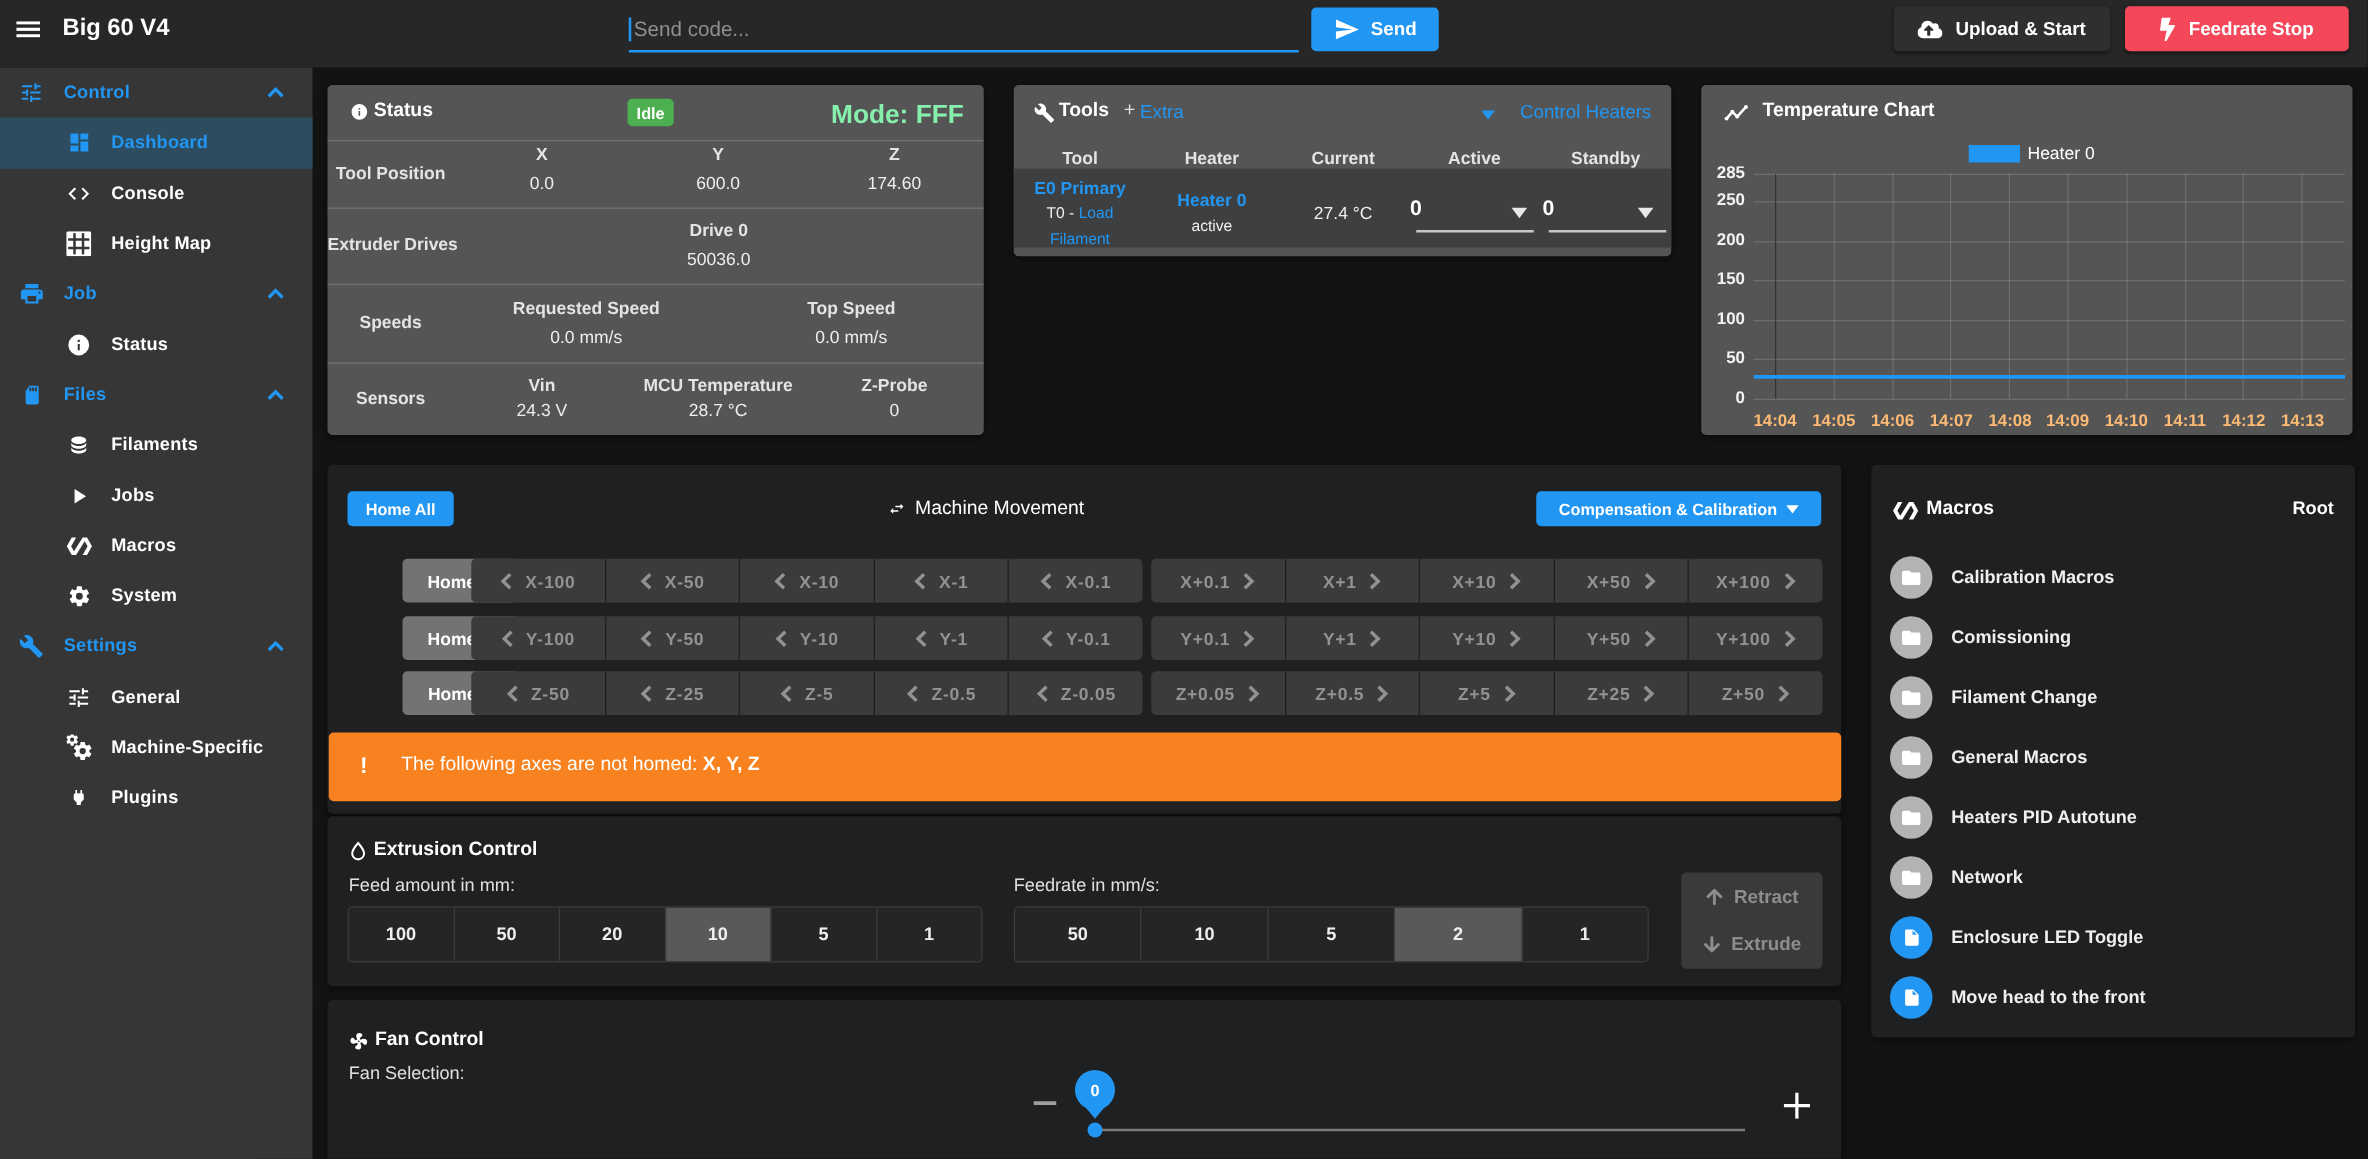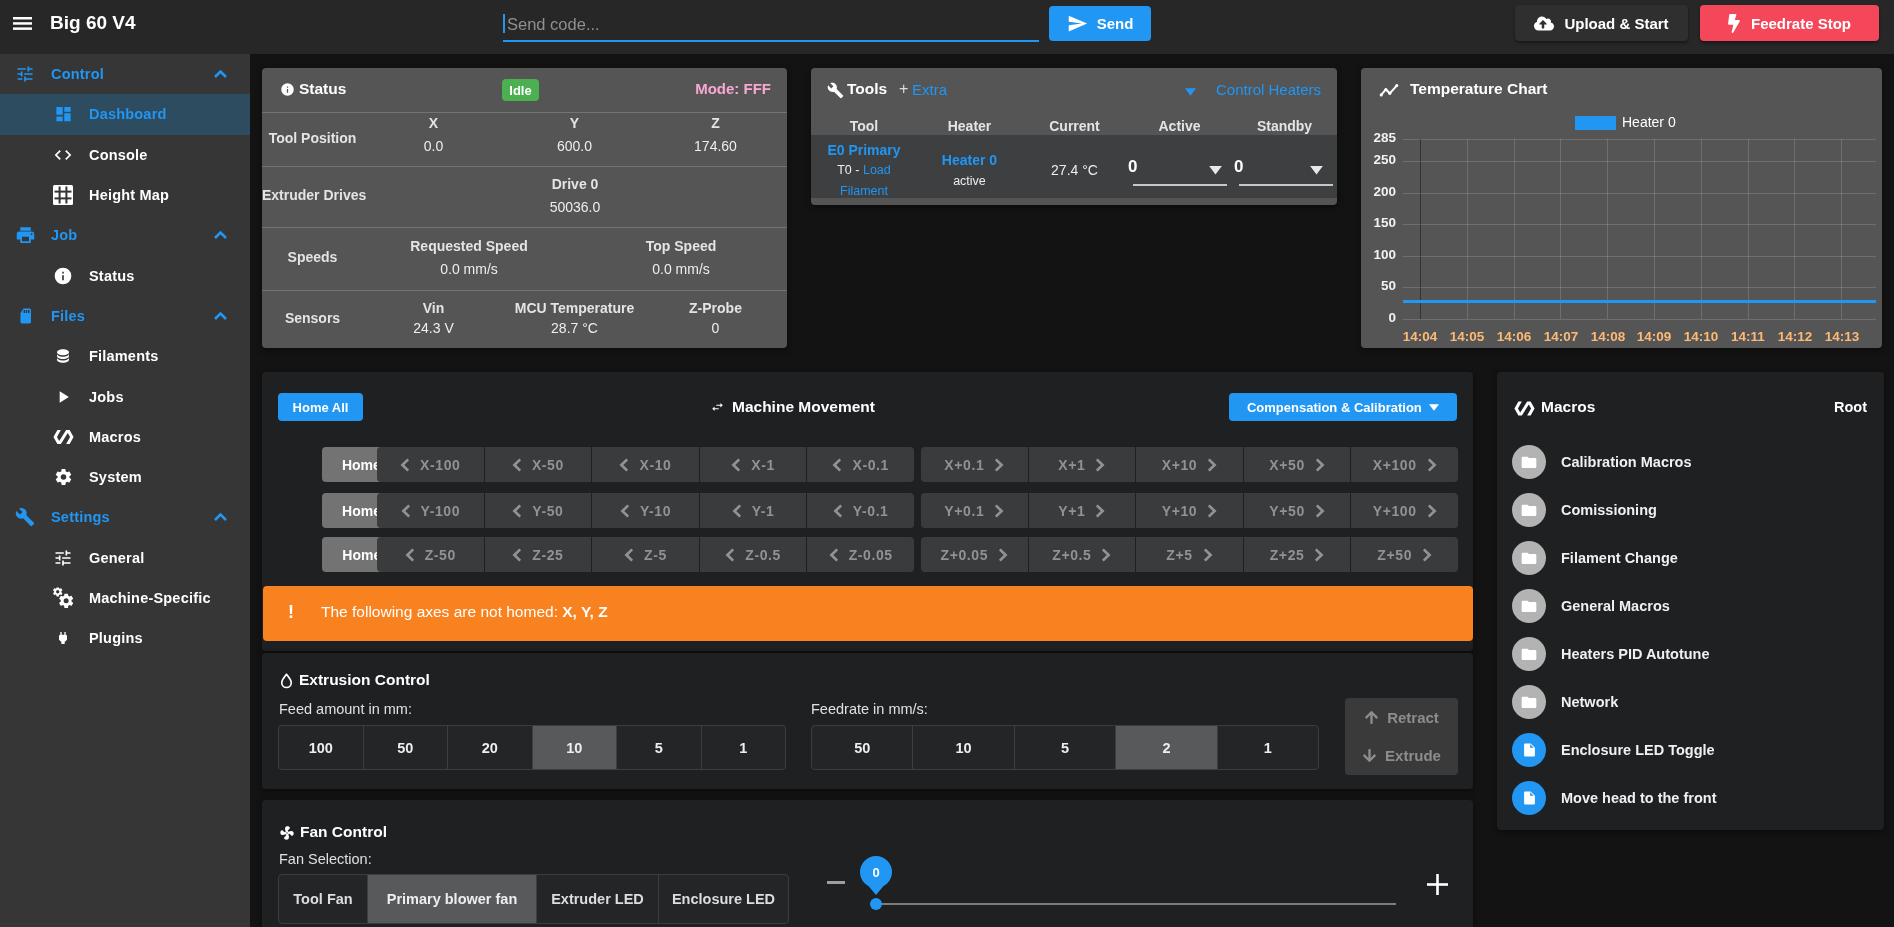--- a/index.html
+++ b/index.html
@@ -246,21 +246,21 @@
 <div id="main"></div>
 
 <div class="card-light" style="left:262px;top:68px;width:525px;height:280px;">
   <div class="abs" style="left:18px;top:14px;">
       <svg width="15" height="15" viewBox="0 0 24 24">
         <path fill="#fff" d="M13 9h-2V7h2m0 10h-2v-6h2m-1-9A10 10 0 0 0 2 12a10 10 0 0 0 10 10 10 10 0 0 0 10-10A10 10 0 0 0 12 2z"></path>
       </svg>
     </div>
   <div class="abs" style="left:37px;top:12px;font-size:15.5px;font-weight:bold;color:#fff;">Status</div>
   <div class="abs" style="left:240px;top:11px;width:37px;height:22px;background:#4caf50;border-radius:4px;color:#fff;font-size:13px;font-weight:bold;display:flex;align-items:center;justify-content:center;">Idle</div>
-  <div class="abs" style="right:16px;top:12px;font-size:15px;font-weight:bold;color:#f9a8d4;">Mode: FFF</div>
+  <div class="abs" style="right:16px;top:12px;font-size:21px;font-weight:bold;color:#86efac;">Mode: FFF</div>
   <div class="abs" style="left:0;top:44px;width:525px;height:1px;background:rgba(255,255,255,0.18);"></div>
 
   <div class="abs" style="left:0;top:62px;width:101px;text-align:center;font-size:14px;font-weight:bold;color:#e4e4e4;white-space:nowrap;">Tool Position</div>
   <div class="abs" style="left:101px;top:47px;width:141px;text-align:center;font-size:14px;font-weight:bold;color:#e4e4e4;">X</div>
   <div class="abs" style="left:242px;top:47px;width:141px;text-align:center;font-size:14px;font-weight:bold;color:#e4e4e4;">Y</div>
   <div class="abs" style="left:383px;top:47px;width:141px;text-align:center;font-size:14px;font-weight:bold;color:#e4e4e4;">Z</div>
   <div class="abs" style="left:101px;top:70px;width:141px;text-align:center;font-size:14px;color:#eee;">0.0</div>
   <div class="abs" style="left:242px;top:70px;width:141px;text-align:center;font-size:14px;color:#eee;">600.0</div>
   <div class="abs" style="left:383px;top:70px;width:141px;text-align:center;font-size:14px;color:#eee;">174.60</div>
   <div class="abs" style="left:0;top:98px;width:525px;height:1px;background:rgba(255,255,255,0.18);"></div>
@@ -390,21 +390,21 @@
   <div class="abs xlab" style="left:460px;">14:13</div>
 </div>
 
 <div class="card-dark" style="left:262px;top:372px;width:1211px;height:279px;">
   <div class="abs btn-blue" style="left:16px;top:21px;width:85px;height:28px;font-size:13px;">Home All</div>
   <div class="abs" style="left:447px;top:28px;">
       <svg width="17" height="14" viewBox="0 0 24 24">
         <path fill="#fff" d="M6.99 11L3 15l3.99 4v-3H14v-2H6.99v-3zM21 9l-3.99-4v3H10v2h7.01v3L21 9z"></path>
       </svg>
     </div>
-  <div class="abs" style="left:470px;top:26px;font-size:15.5px;font-weight:bold;color:#fff;">Machine Movement</div>
+  <div class="abs" style="left:470px;top:26px;font-size:15.5px;font-weight:normal;color:#fff;">Machine Movement</div>
   <div class="abs btn-blue" style="left:967px;top:21px;width:228px;height:28px;font-size:13px;">Compensation &amp; Calibration&nbsp;&nbsp;<svg width="10" height="7" viewBox="0 0 12 8">
         <path fill="#fff" d="M0 0h12L6 8z"></path>
       </svg></div>
 
   <div class="jogrow" style="top:75px;">
       <div class="homebtn">Home X</div>
     <div class="joggrp" style="left:115px;">
         <div class="jcell"><svg class="chv" width="10" height="14" viewBox="0 0 10 14">
             <path d="M8.2 1.4 L2.4 7 L8.2 12.6" stroke="#929292" stroke-width="2.7" fill="none"></path>
           </svg><span style="width:10px"></span>X-100</div>
@@ -555,26 +555,20 @@
 </div>
 
 <div class="card-dark" style="left:262px;top:800px;width:1211px;height:127px;border-bottom-left-radius:0;border-bottom-right-radius:0;">
   <div class="abs" style="left:17px;top:25px;">
       <svg width="16" height="16" viewBox="0 0 24 24">
         <path fill="#fff" d="M12,11A1,1 0 0,0 11,12A1,1 0 0,0 12,13A1,1 0 0,0 13,12A1,1 0 0,0 12,11M12.5,2C17,2 17.11,5.57 14.75,6.75C13.76,7.24 13.32,8.29 13.13,9.22C13.61,9.42 14.03,9.73 14.35,10.13C18.05,8.13 22.03,8.92 22.03,12.5C22.03,17 18.46,17.1 17.28,14.73C16.78,13.74 15.72,13.3 14.79,13.11C14.59,13.59 14.28,14 13.88,14.34C15.87,18.03 15.08,22 11.5,22C7,22 6.91,18.42 9.27,17.24C10.25,16.75 10.69,15.71 10.89,14.79C10.4,14.59 9.97,14.27 9.65,13.87C5.96,15.85 2,15.07 2,11.5C2,7 5.56,6.89 6.74,9.26C7.24,10.25 8.29,10.68 9.22,10.87C9.41,10.39 9.73,9.97 10.14,9.65C8.15,5.96 8.94,2 12.5,2Z"></path>
       </svg>
     </div>
   <div class="abs" style="left:38px;top:23px;font-size:15.5px;font-weight:bold;color:#fff;">Fan Control</div>
   <div class="abs" style="left:17px;top:51px;font-size:14.5px;color:#e0e0e0;">Fan Selection:</div>
-  <div class="abs bgrp" style="left:16px;top:74px;width:511px;height:50px;">
-    <div class="bcell" style="flex:0 0 89px;color:#ddd;">Tool Fan</div>
-      <div class="bcell sel" style="flex:0 0 169px;">Primary blower fan</div>
-      <div class="bcell" style="flex:0 0 122px;color:#ddd;">Extruder LED</div>
-      <div class="bcell" style="flex:1;color:#ddd;">Enclosure LED</div>
-  </div>
 
   <div class="abs" style="left:565px;top:81px;width:18px;height:3px;background:#9e9e9e;"></div>
   <div class="abs" style="left:619px;top:103px;width:515px;height:2px;background:#7b7b7b;"></div>
   <div class="abs" style="left:597px;top:55px;">
     <svg width="34" height="42" viewBox="0 0 34 42">
         <circle cx="17" cy="17" r="16" fill="#2196f3"></circle>
         <path d="M4.5 25 L17 40 L29.5 25 Z" fill="#2196f3"></path>
         <text x="17" y="22" text-anchor="middle" font-size="13" font-weight="bold" fill="#fff" font-family="Liberation Sans">0</text>
       </svg>
   </div>

